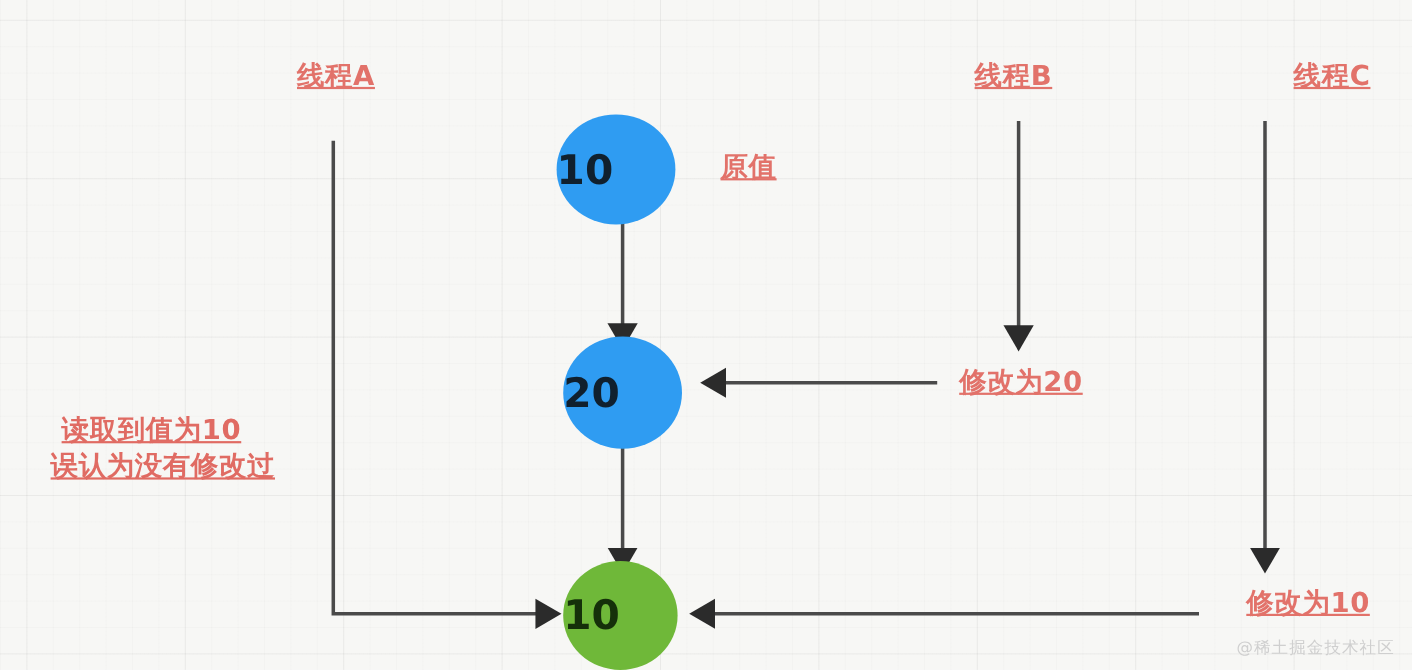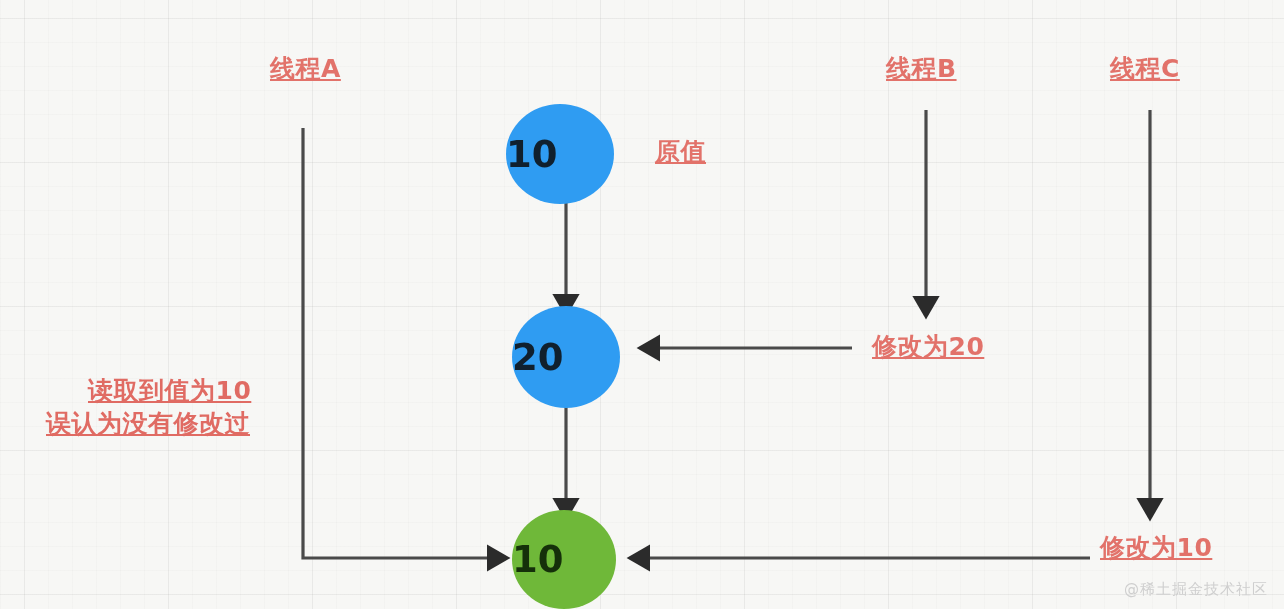--- a/index.html
+++ b/index.html
@@ -111,27 +111,27 @@
   </div>
 
   <div class="node node-green" style="left:512px; top:510px; width:104px; height:99px;">
     <span>10</span>
   </div>
 
   <div class="label" style="left:270px; top:53px;">线程A</div>
 
   <div class="label" style="left:886px; top:53px;">线程B</div>
 
-  <div class="label" style="left:1110px; top:53px;">线程C</div>
+  <div class="label" style="left:1176px; top:53px;">线程C</div>
 
   <div class="label" style="left:655px; top:136px;">原值</div>
 
   <div class="label" style="left:872px; top:331px;">修改为20</div>
 
-  <div class="label" style="left:1100px; top:532px;">修改为10</div>
+  <div class="label" style="left:1133px; top:532px;">修改为10</div>
 
-  <div class="label label-bold" style="left:88px; top:375px;">读取到值为10</div>
+  <div class="label label-bold" style="left:56px; top:375px;">读取到值为10</div>
 
   <div class="label label-bold" style="left:46px; top:408px;">误认为没有修改过</div>
 
   <div class="watermark" style="left:1124px; top:580px;">@稀土掘金技术社区</div>
 
 </div>
 
 </body></html>

